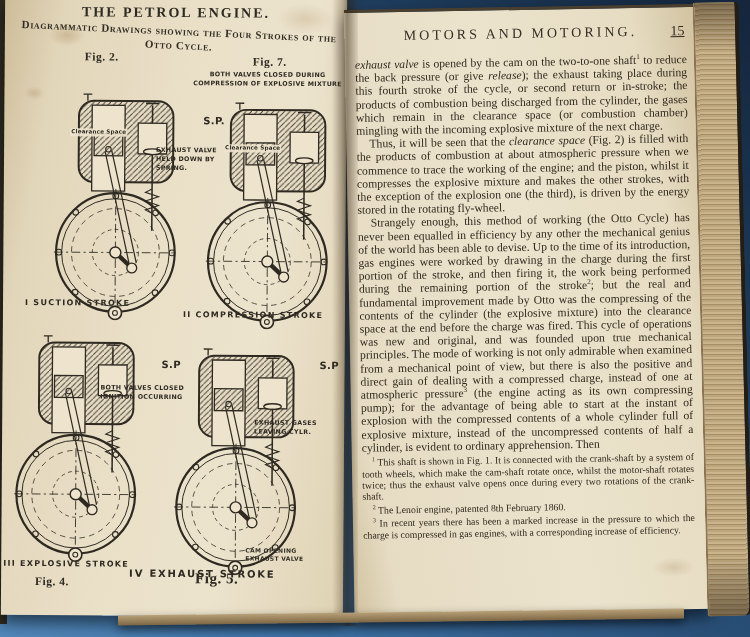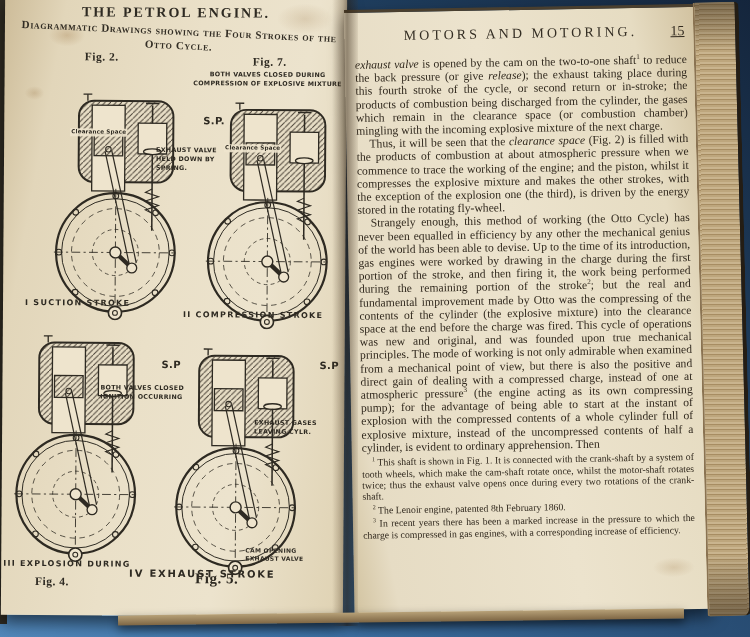--- a/index.html
+++ b/index.html
@@ -132,21 +132,21 @@
     <div class="hand h7" style="left:314px;top:128px">S.P.</div>
     <div class="hand clr" style="left:220px;top:146px">Clearance Space</div>
     <div class="cap" style="left:180px;top:312px">II COMPRESSION STROKE</div>
 
     <svg class="eng" viewBox="0 0 120 214" style="left:8px;top:330px">
         <use href="#engine"></use>
       </svg>
     <div class="hand h7" style="left:120px;top:360px">S.P</div>
     <div class="hand h63" style="left:98px;top:386px;width:86px">BOTH VALVES CLOSED
 IGNITION OCCURRING</div>
-    <div class="cap" style="left:2px;top:562px">III EXPLOSION DURING</div>
+    <div class="cap" style="left:2px;top:562px">III EXPLOSIVE STROKE</div>
     <div class="figlab" style="left:34px;top:578px">Fig. 4.</div>
 
     <svg class="eng" viewBox="0 0 120 214" style="left:168px;top:342px">
         <use href="#engine"></use>
       </svg>
     <div class="hand h7" style="left:278px;top:360px">S.P</div>
     <div class="hand h63" style="left:252px;top:420px;width:86px">EXHAUST GASES
 LEAVING CYLR.</div>
     <div class="hand h6" style="left:244px;top:548px;width:80px">CAM OPENING
 EXHAUST VALVE</div>

